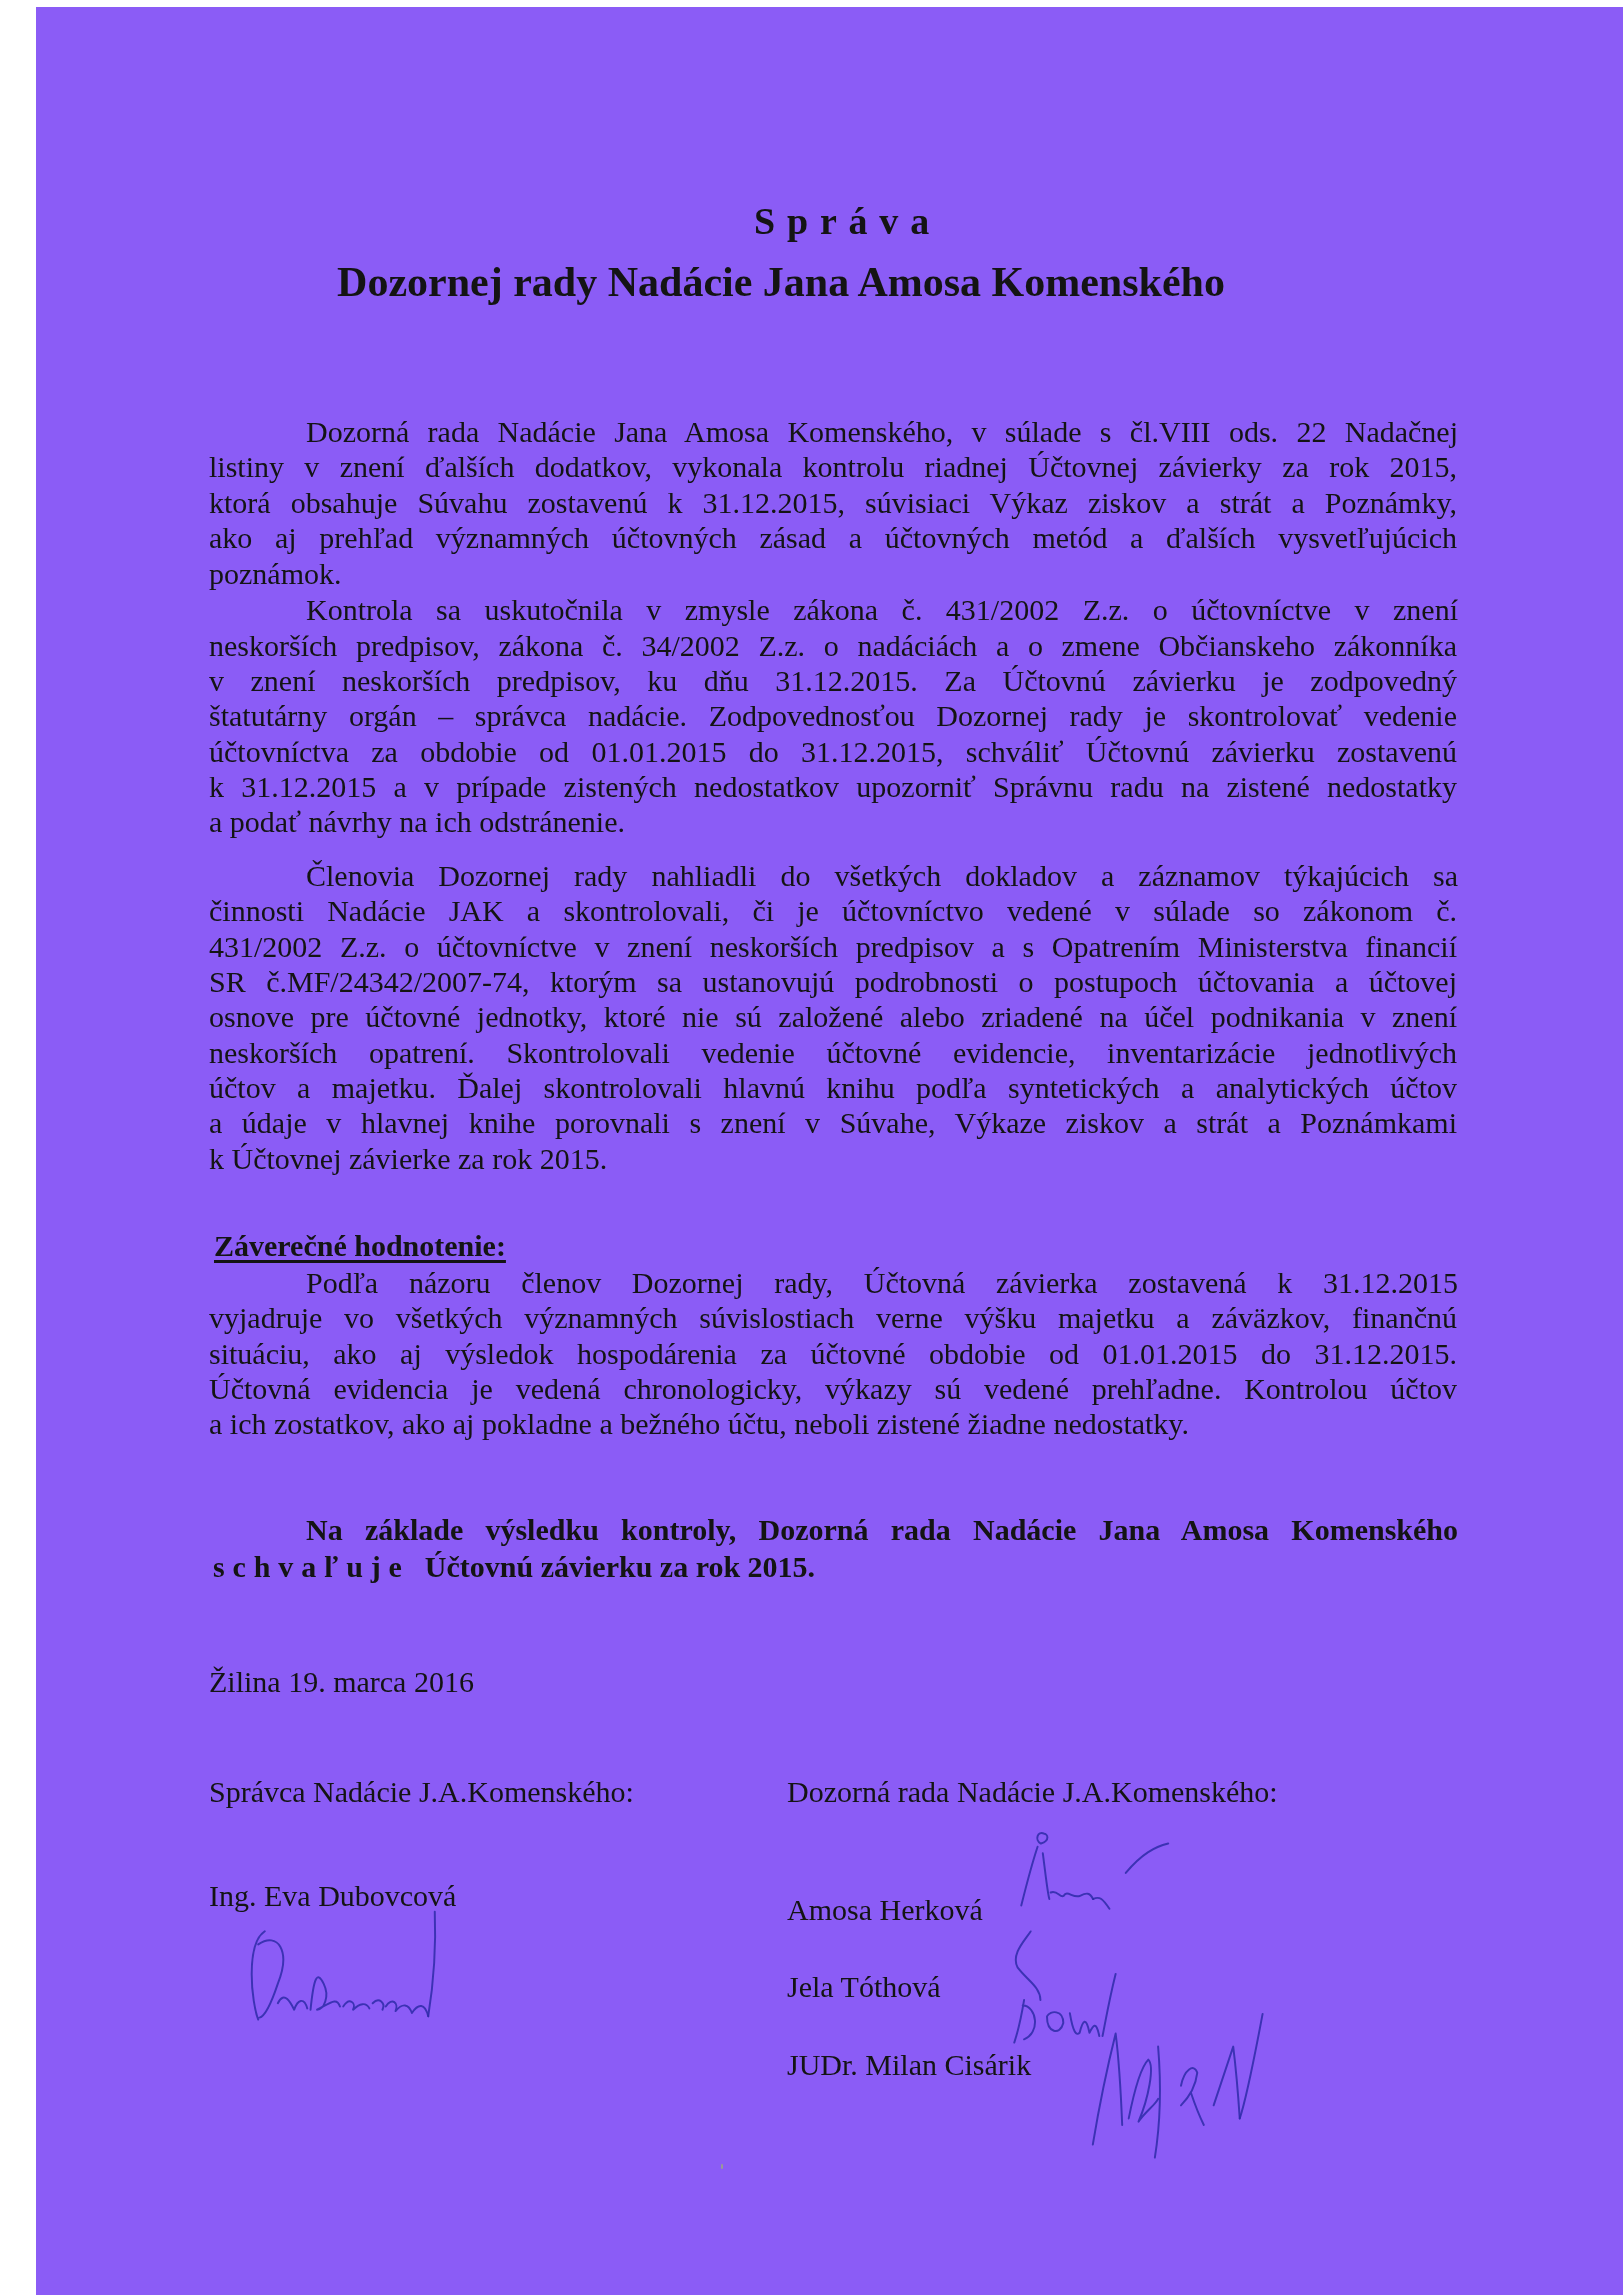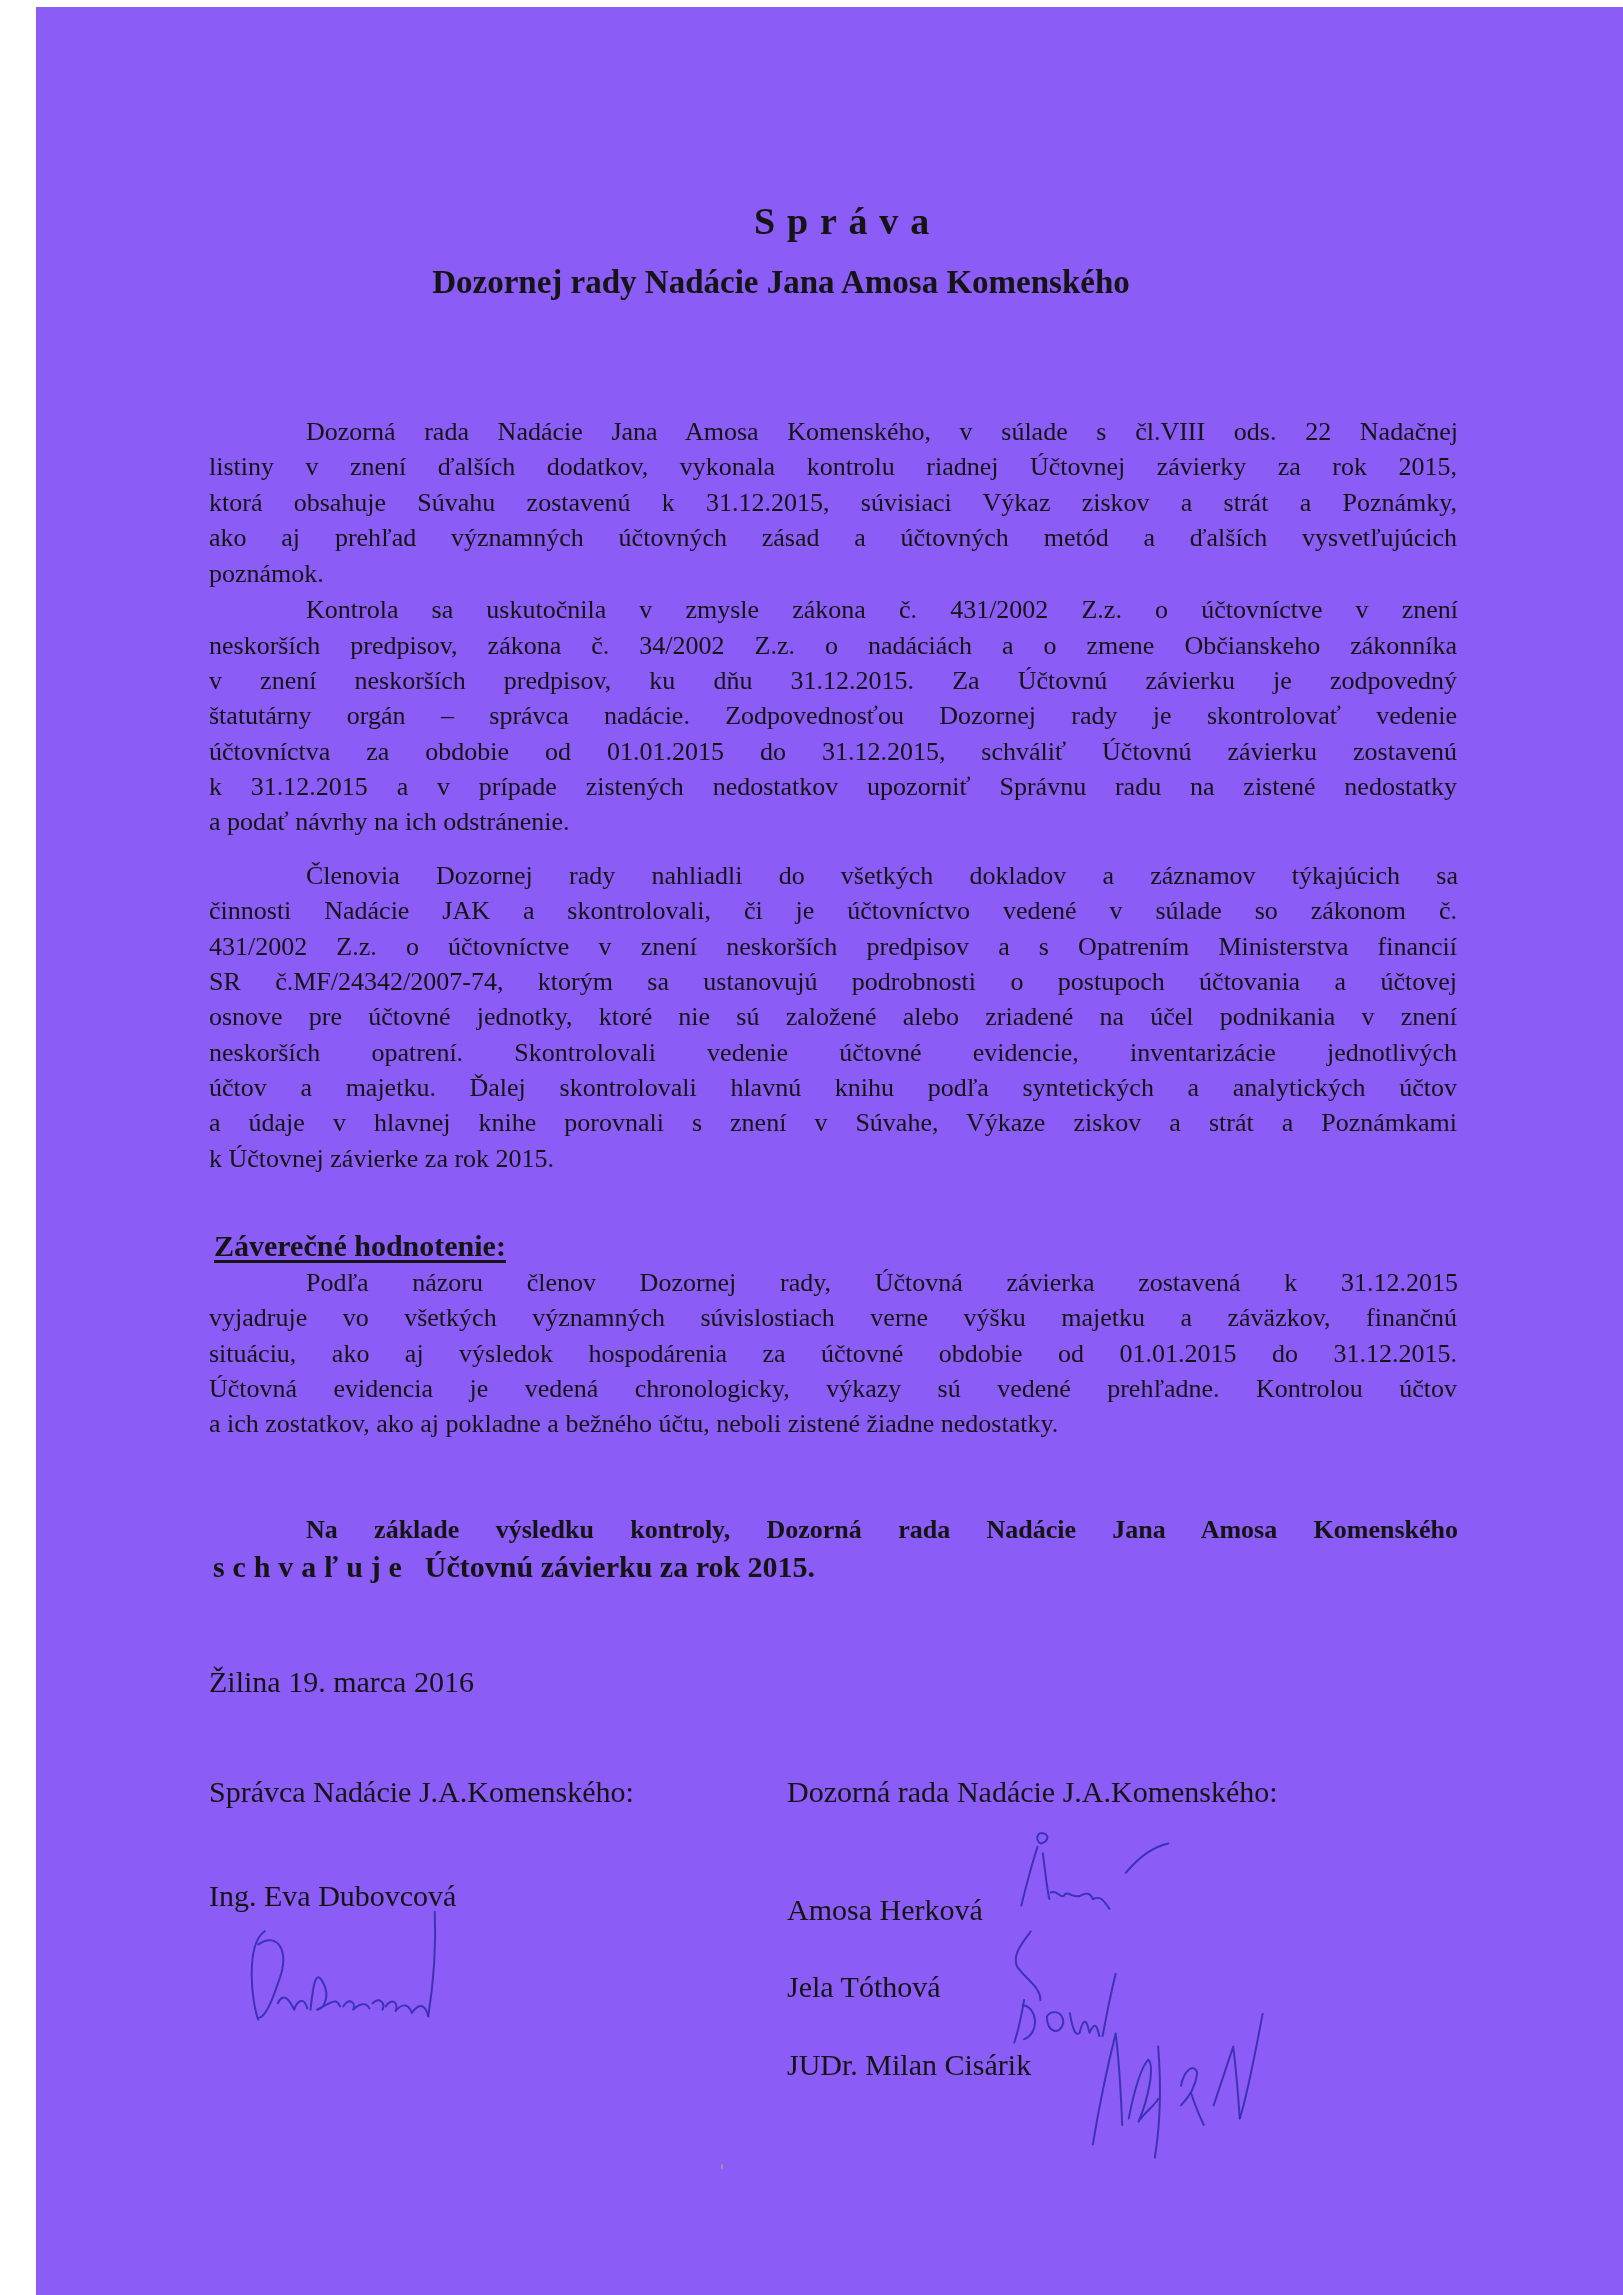--- a/index.html
+++ b/index.html
@@ -2,22 +2,22 @@
 <html style="font-size:10.5px"><head>
 <meta charset="utf-8">
 <style>
   html, body { margin:0; padding:0; background:#ffffff; }
   body { width:1623px; height:2295px; position:relative; overflow:hidden;
          font-family:"Liberation Serif", "DejaVu Serif", serif; color:#141414; }
   .page { position:absolute; left:0; top:7px; width:1623px; height:2295px; background:#8b5cf6;margin-left:36px; }
   .title { position:absolute; left:0; width:1623px; top:191px; text-align:center;
            font-weight:bold; font-size:38px; letter-spacing:11.8px; line-height:46px; }
   .subtitle { position:absolute; left:0; width:1490px; text-align:center;
-              font-weight:bold; font-size:33px; line-height:37px; }
-  .line { position:absolute; left:173px; width:1248px; font-size:26px; line-height:35px;
+              font-weight:bold; font-size:42px; line-height:37px; }
+  .line { position:absolute; left:173px; width:1248px; font-size:30px; line-height:35px;
           white-space:nowrap; text-align:justify; text-align-last:justify; }
   .line.last { text-align-last:left; }
   .line.indent { left:270px; width:1152px; }
   .bold { font-weight:bold; }
   .heading-u { position:absolute; left:178px; font-size:30px; line-height:35px;
                text-decoration:underline; text-underline-offset:3.9px;font-weight:bold; }
   .plain { position:absolute; font-size:30px; line-height:35px; white-space:nowrap; }
   .sig { position:absolute; }
   .sig svg { overflow:visible; }
   .sig path { fill:none; stroke:#2e2aa8; stroke-width:3; stroke-linecap:round; stroke-linejoin:round; opacity:0.85; }

